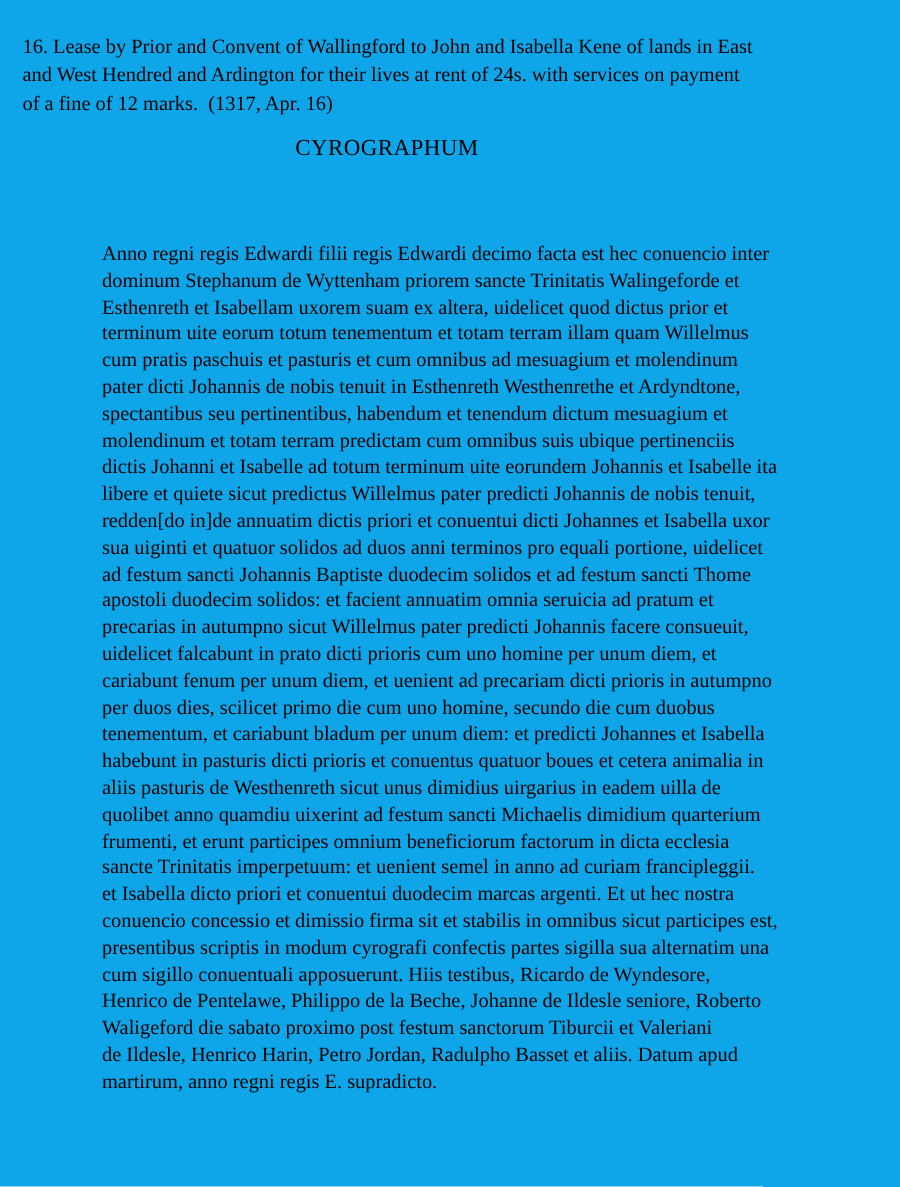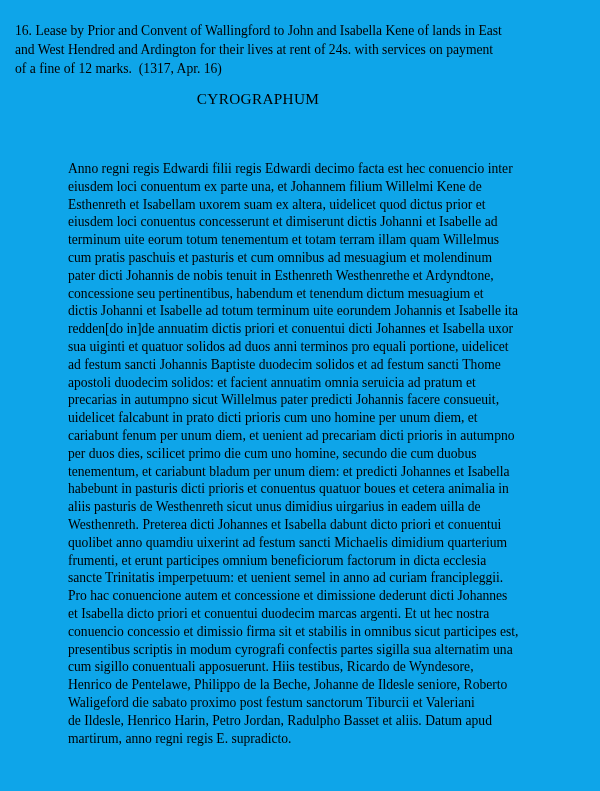--- a/index.html
+++ b/index.html
@@ -54,44 +54,43 @@
   <div class="headnote">
       <div class="line">16. Lease by Prior and Convent of Wallingford to John and Isabella Kene of lands in East</div>
       <div class="line">and West Hendred and Ardington for their lives at rent of 24s. with services on payment</div>
       <div class="line">of a fine of 12 marks.  (1317, Apr. 16)</div>
     </div>
 
   <div class="doc-title">CYROGRAPHUM</div>
 
   <div class="charter-body">
       <div class="line">Anno regni regis Edwardi filii regis Edwardi decimo facta est hec conuencio inter</div>
-      <div class="line">eiusdem loci conuentum ex parte una, et Johannem filium Willelmi Kene de</div>
+      <div class="line">dominum Stephanum de Wyttenham priorem sancte Trinitatis Walingeforde et</div>
       <div class="line">Esthenreth et Isabellam uxorem suam ex altera, uidelicet quod dictus prior et</div>
-      <div class="line">eiusdem loci conuentus concesserunt et dimiserunt dictis Johanni et Isabelle ad</div>
       <div class="line">terminum uite eorum totum tenementum et totam terram illam quam Willelmus</div>
       <div class="line">cum pratis paschuis et pasturis et cum omnibus ad mesuagium et molendinum</div>
       <div class="line">pater dicti Johannis de nobis tenuit in Esthenreth Westhenrethe et Ardyndtone,</div>
-      <div class="line">concessione seu pertinentibus, habendum et tenendum dictum mesuagium et</div>
+      <div class="line">spectantibus seu pertinentibus, habendum et tenendum dictum mesuagium et</div>
+      <div class="line">molendinum et totam terram predictam cum omnibus suis ubique pertinenciis</div>
       <div class="line">dictis Johanni et Isabelle ad totum terminum uite eorundem Johannis et Isabelle ita</div>
+      <div class="line">libere et quiete sicut predictus Willelmus pater predicti Johannis de nobis tenuit,</div>
       <div class="line">redden[do in]de annuatim dictis priori et conuentui dicti Johannes et Isabella uxor</div>
       <div class="line">sua uiginti et quatuor solidos ad duos anni terminos pro equali portione, uidelicet</div>
       <div class="line">ad festum sancti Johannis Baptiste duodecim solidos et ad festum sancti Thome</div>
       <div class="line">apostoli duodecim solidos: et facient annuatim omnia seruicia ad pratum et</div>
       <div class="line">precarias in autumpno sicut Willelmus pater predicti Johannis facere consueuit,</div>
       <div class="line">uidelicet falcabunt in prato dicti prioris cum uno homine per unum diem, et</div>
       <div class="line">cariabunt fenum per unum diem, et uenient ad precariam dicti prioris in autumpno</div>
       <div class="line">per duos dies, scilicet primo die cum uno homine, secundo die cum duobus</div>
       <div class="line">tenementum, et cariabunt bladum per unum diem: et predicti Johannes et Isabella</div>
       <div class="line">habebunt in pasturis dicti prioris et conuentus quatuor boues et cetera animalia in</div>
       <div class="line">aliis pasturis de Westhenreth sicut unus dimidius uirgarius in eadem uilla de</div>
-      <div class="line">Westhenreth. Preterea dicti Johannes et Isabella dabunt dicto priori et conuentui</div>
       <div class="line">quolibet anno quamdiu uixerint ad festum sancti Michaelis dimidium quarterium</div>
       <div class="line">frumenti, et erunt participes omnium beneficiorum factorum in dicta ecclesia</div>
       <div class="line">sancte Trinitatis imperpetuum: et uenient semel in anno ad curiam francipleggii.</div>
-      <div class="line">Pro hac conuencione autem et concessione et dimissione dederunt dicti Johannes</div>
       <div class="line">et Isabella dicto priori et conuentui duodecim marcas argenti. Et ut hec nostra</div>
       <div class="line">conuencio concessio et dimissio firma sit et stabilis in omnibus sicut participes est,</div>
       <div class="line">presentibus scriptis in modum cyrografi confectis partes sigilla sua alternatim una</div>
       <div class="line">cum sigillo conuentuali apposuerunt. Hiis testibus, Ricardo de Wyndesore,</div>
       <div class="line">Henrico de Pentelawe, Philippo de la Beche, Johanne de Ildesle seniore, Roberto</div>
       <div class="line">Waligeford die sabato proximo post festum sanctorum Tiburcii et Valeriani</div>
       <div class="line">de Ildesle, Henrico Harin, Petro Jordan, Radulpho Basset et aliis. Datum apud</div>
       <div class="line">martirum, anno regni regis E. supradicto.</div>
     </div>
 </div>

